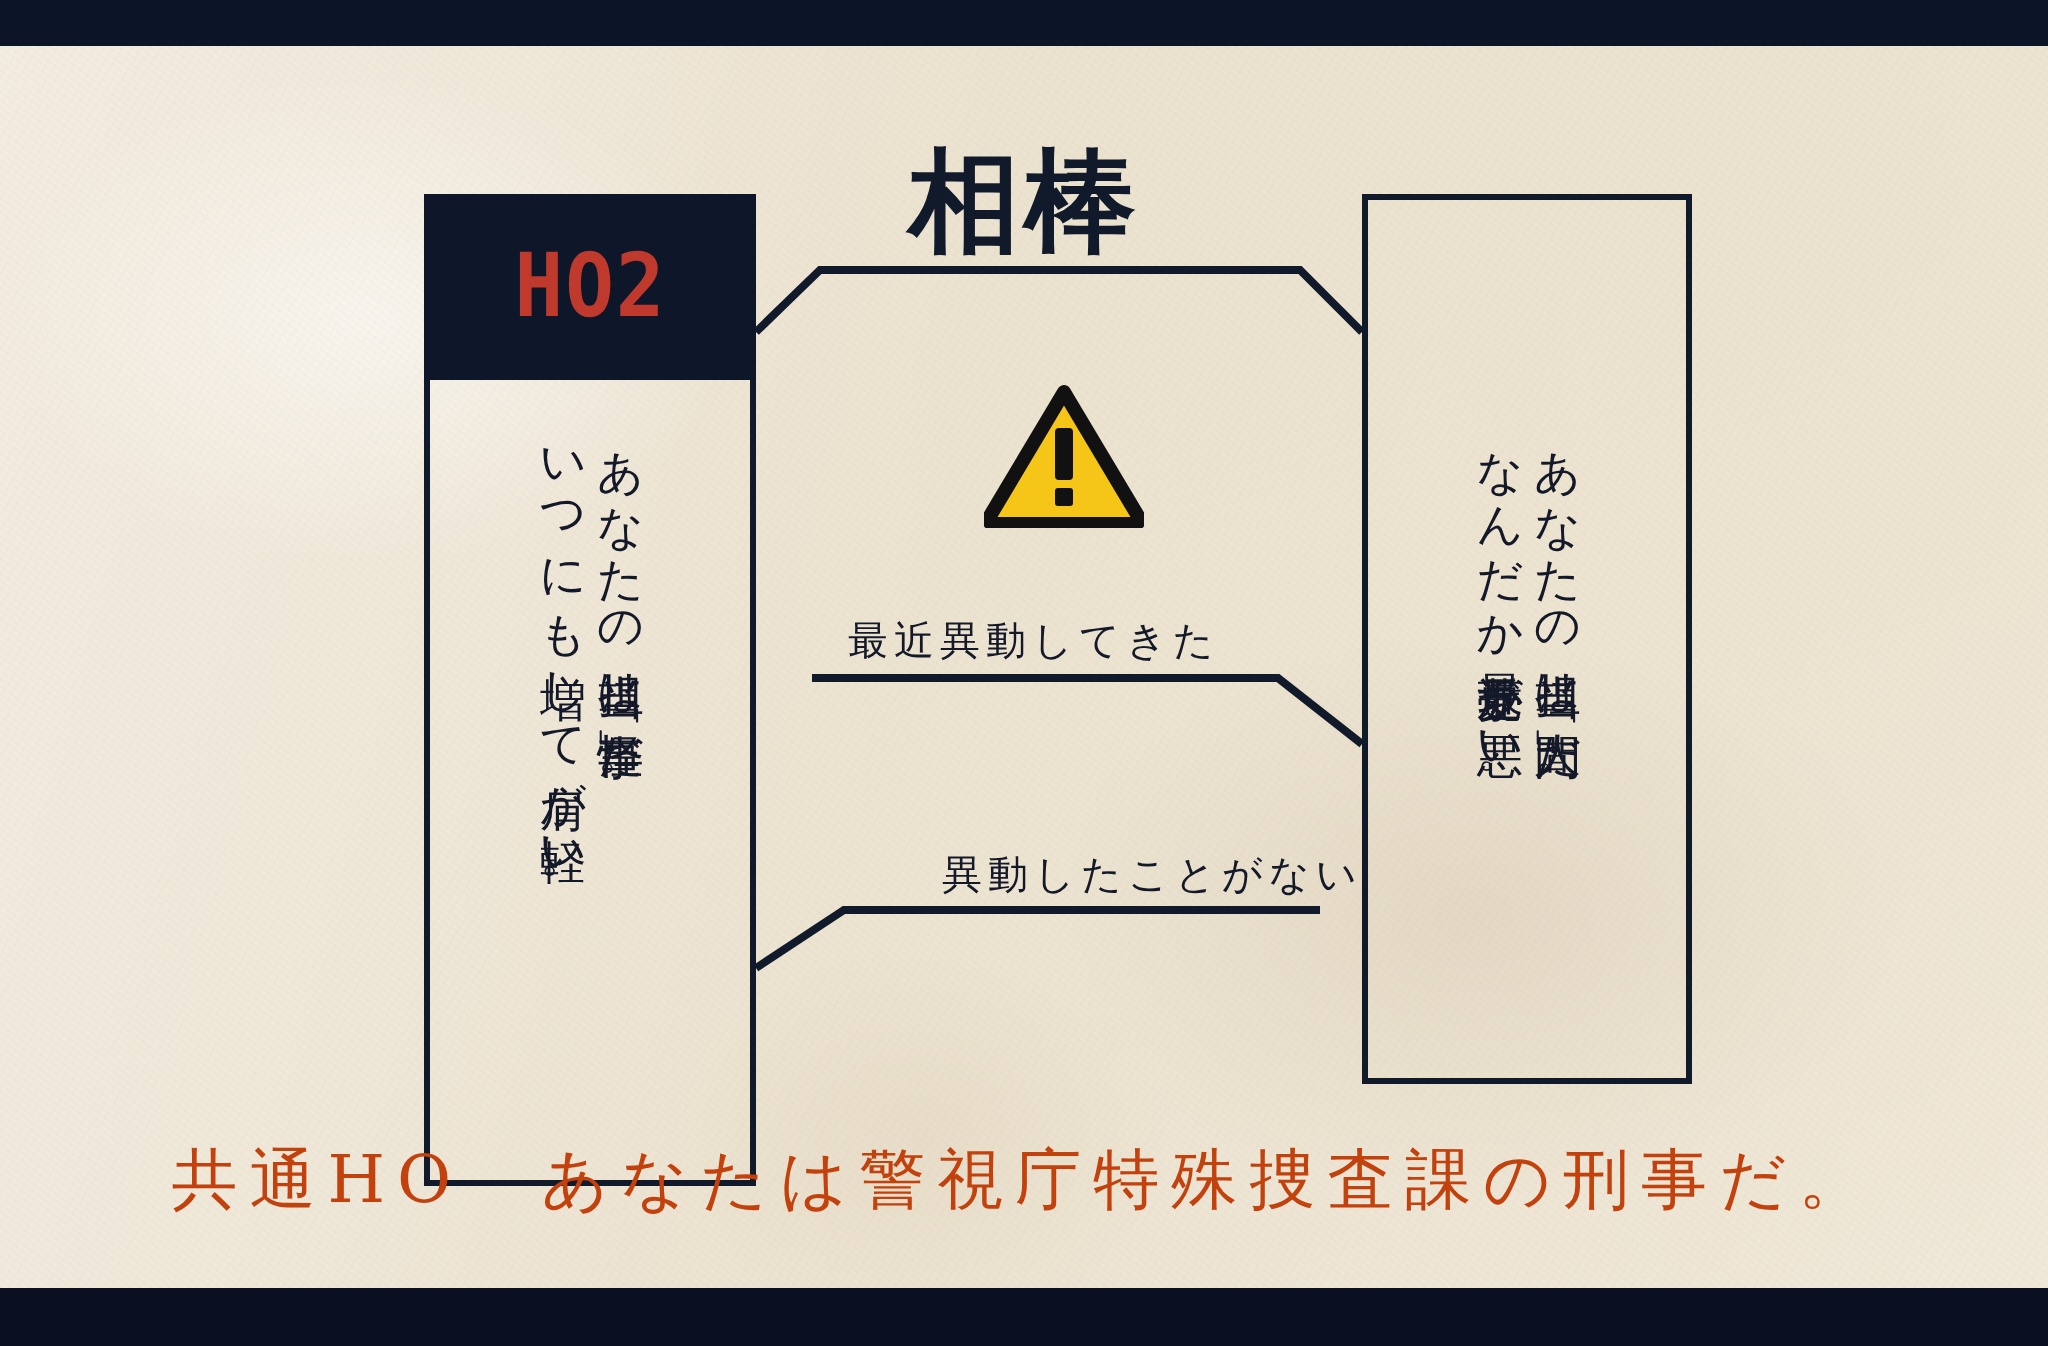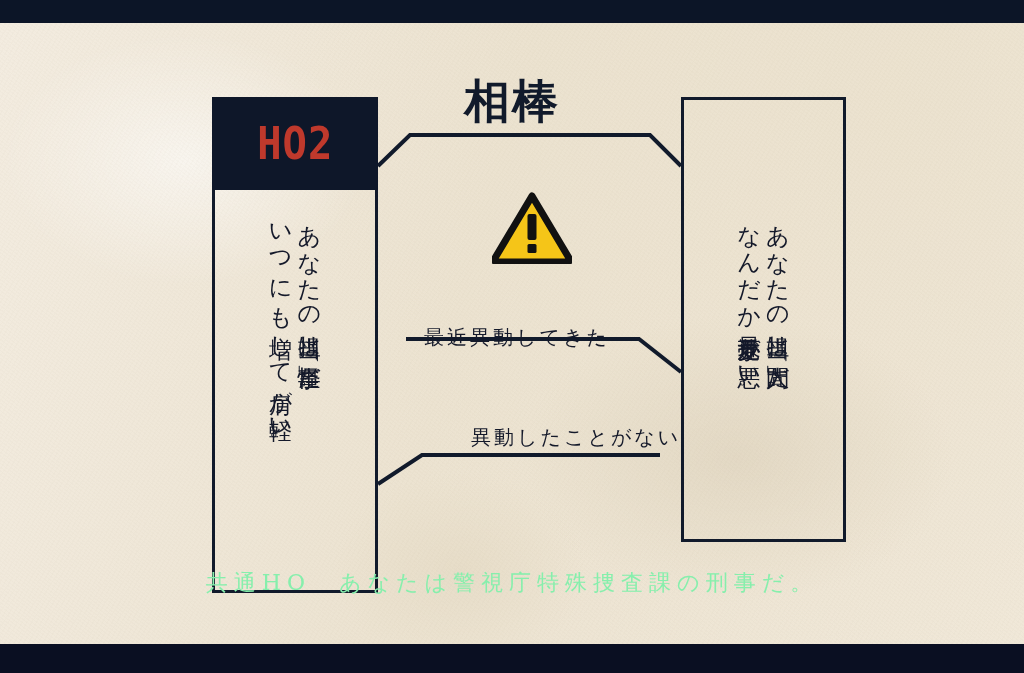--- a/index.html
+++ b/index.html
@@ -51,21 +51,21 @@
   #bar-top { top: 0; height: 23px; }
   #bar-bottom { top: 644px; height: 29px; background: #0a0f22; }
 
   
   #title {
     position: absolute;
     left: 0;
     top: 74px;
     width: 1024px;
     text-align: center;
-    font-size: 46px;
+    font-size: 56px;
     line-height: 54px;
     font-weight: 700;
     color: #111a2b;
     letter-spacing: 2px;
     font-family: "DejaVu Serif", "Liberation Serif", serif;
     z-index: 6;
   }
 
   
   .card {
@@ -137,43 +137,43 @@
   
   .conn-label {
     position: absolute;
     font-size: 20px;
     letter-spacing: 3px;
     color: #14192a;
     white-space: nowrap;
     z-index: 7;
     font-family: "DejaVu Serif", "Liberation Serif", serif;
   }
-  #label-top     { left: 424px; top: 324px; }
+  #label-top     { left: 424px; top: 307px; }
   #label-bottom  { left: 424px; top: 424px; margin-left: 47px; }
 
   
   #warn-icon {
     position: absolute;
     left: 492px;
     top: 192px;
     width: 80px;
     height: 72px;
     z-index: 7;
   }
 
   
   #footer-text {
     position: absolute;
     left: 0;
     top: 568px;
     width: 1024px;
     text-align: center;
-    font-size: 22px;
+    font-size: 33px;
     letter-spacing: 6px;
-    color: #86efac;
+    color: #c2410c;
     z-index: 6;
     font-family: "DejaVu Serif", "Liberation Serif", serif;
   }
 </style>
 </head>
 <body>
 
 <div id="stage">
 
   <div id="paper">

